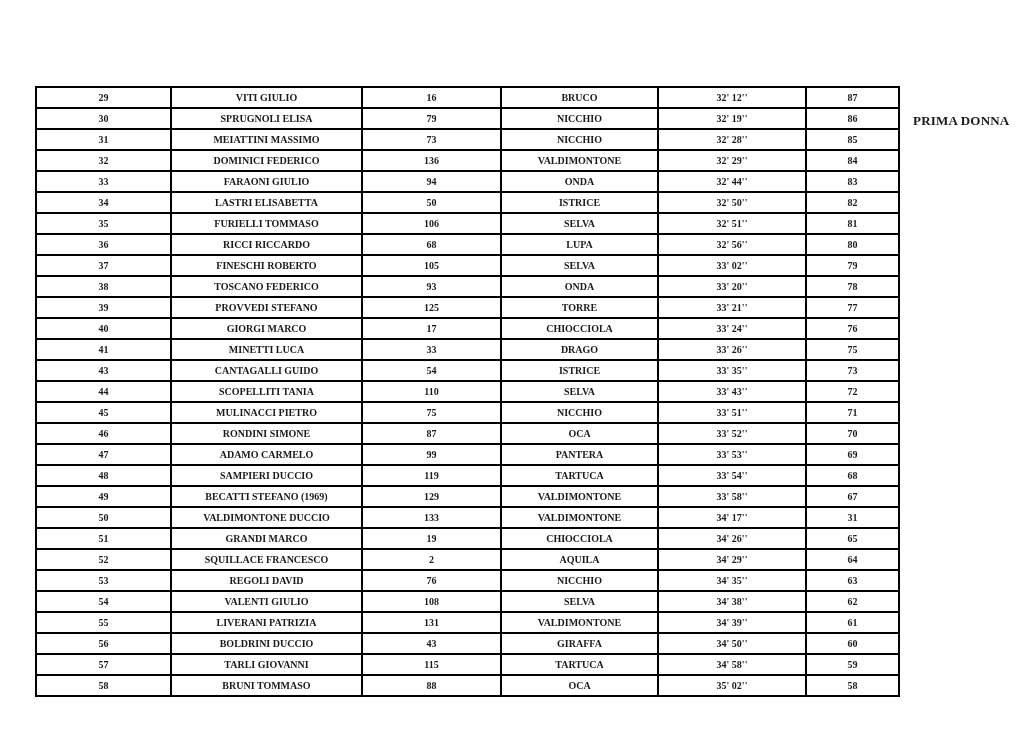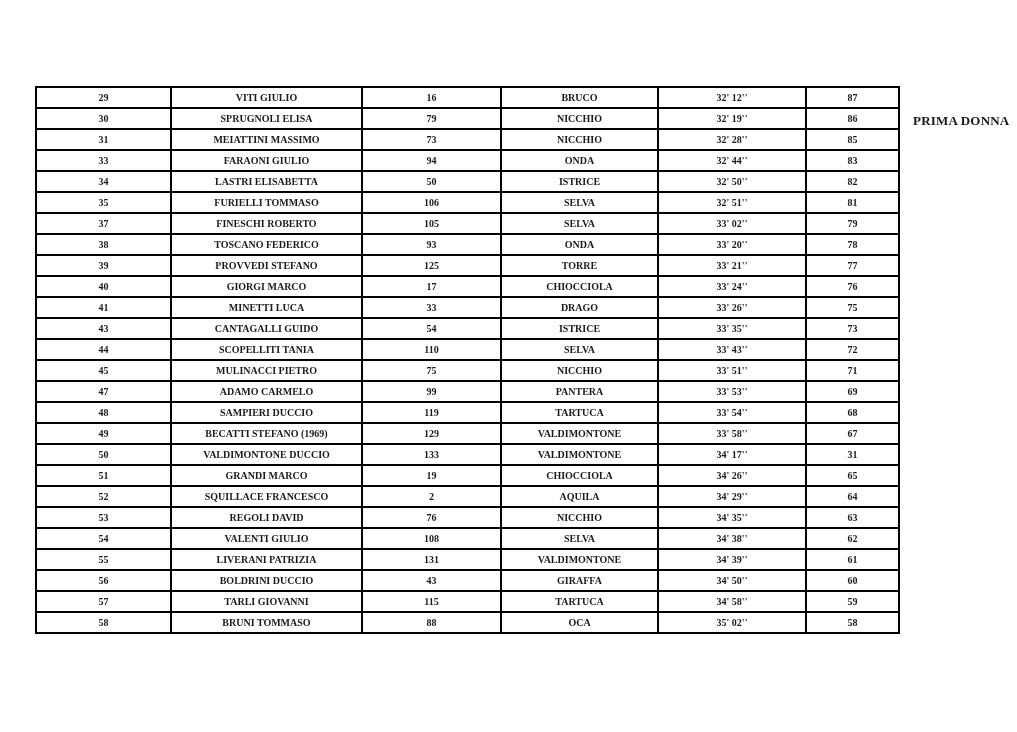--- a/index.html
+++ b/index.html
@@ -84,20 +84,28 @@
   </tr>
         <tr>
     <td>31</td>
     <td>MEIATTINI MASSIMO</td>
     <td>73</td>
     <td>NICCHIO</td>
     <td>32' 28''</td>
     <td>85</td>
   </tr>
         <tr>
+    <td>32</td>
+    <td>DOMINICI FEDERICO</td>
+    <td>136</td>
+    <td>VALDIMONTONE</td>
+    <td>32' 29''</td>
+    <td>84</td>
+  </tr>
+        <tr>
     <td>33</td>
     <td>FARAONI GIULIO</td>
     <td>94</td>
     <td>ONDA</td>
     <td>32' 44''</td>
     <td>83</td>
   </tr>
         <tr>
     <td>34</td>
     <td>LASTRI ELISABETTA</td>
@@ -108,20 +116,28 @@
   </tr>
         <tr>
     <td>35</td>
     <td>FURIELLI TOMMASO</td>
     <td>106</td>
     <td>SELVA</td>
     <td>32' 51''</td>
     <td>81</td>
   </tr>
         <tr>
+    <td>36</td>
+    <td>RICCI RICCARDO</td>
+    <td>68</td>
+    <td>LUPA</td>
+    <td>32' 56''</td>
+    <td>80</td>
+  </tr>
+        <tr>
     <td>37</td>
     <td>FINESCHI ROBERTO</td>
     <td>105</td>
     <td>SELVA</td>
     <td>33' 02''</td>
     <td>79</td>
   </tr>
         <tr>
     <td>38</td>
     <td>TOSCANO FEDERICO</td>
@@ -172,20 +188,28 @@
   </tr>
         <tr>
     <td>45</td>
     <td>MULINACCI PIETRO</td>
     <td>75</td>
     <td>NICCHIO</td>
     <td>33' 51''</td>
     <td>71</td>
   </tr>
         <tr>
+    <td>46</td>
+    <td>RONDINI SIMONE</td>
+    <td>87</td>
+    <td>OCA</td>
+    <td>33' 52''</td>
+    <td>70</td>
+  </tr>
+        <tr>
     <td>47</td>
     <td>ADAMO CARMELO</td>
     <td>99</td>
     <td>PANTERA</td>
     <td>33' 53''</td>
     <td>69</td>
   </tr>
         <tr>
     <td>48</td>
     <td>SAMPIERI DUCCIO</td>

